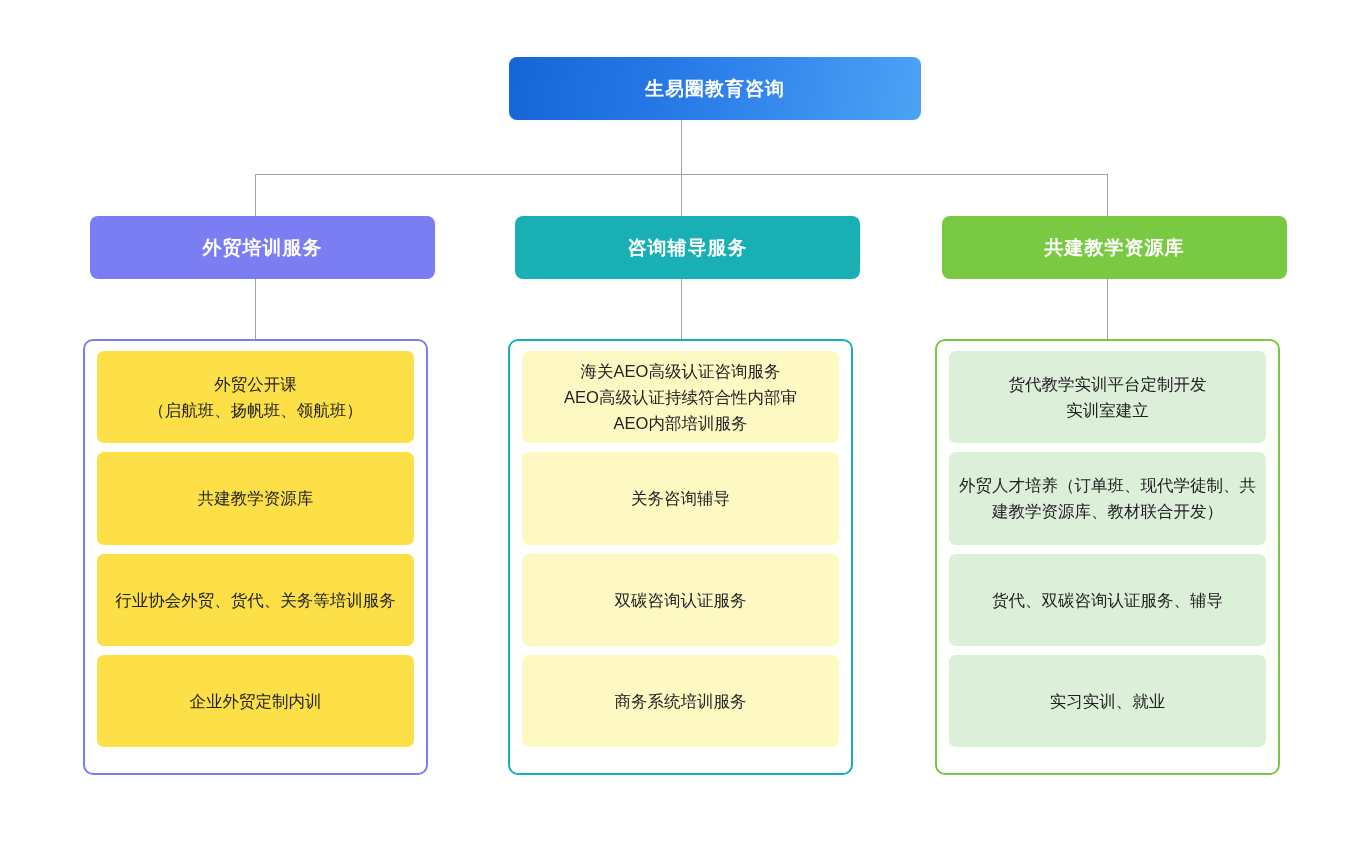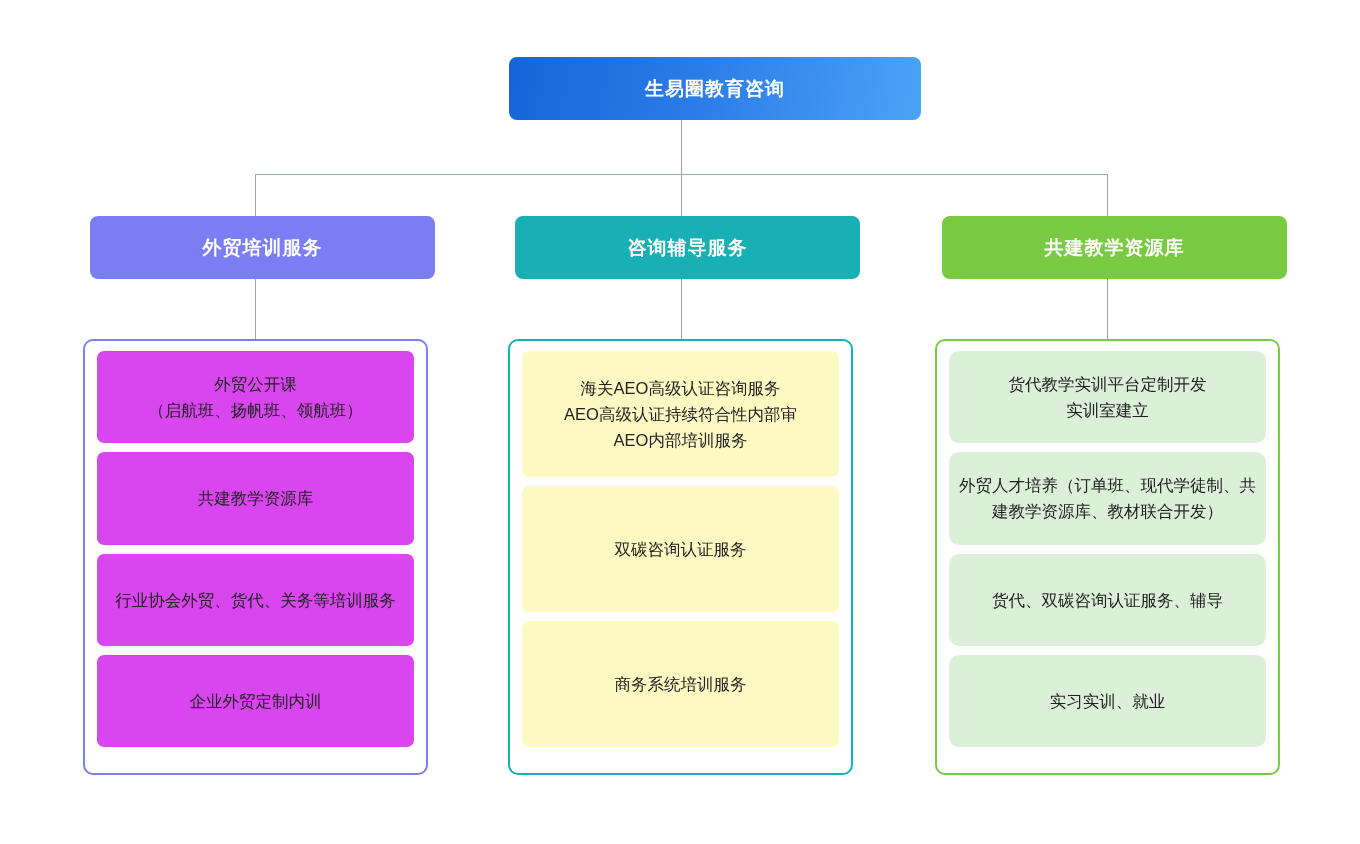--- a/index.html
+++ b/index.html
@@ -104,23 +104,23 @@
     flex: 1 1 0;
     margin-bottom: 9px;
   }
   .leaf:last-child { margin-bottom: 16px; }
   .leaf .leaf-text {
     font-size: 16.5px;
     line-height: 26px;
     color: #222222;
     white-space: pre-line;
   }
-  .grp-1 .leaf { background: #d946ef; }
+  .grp-1 .leaf { background: #fde047; }
   .grp-2 .leaf { background: #fef9c3; }
-  .grp-3 .leaf { background: #dcefd9; border-radius: 10px; }
+  .grp-3 .leaf { background: #dcefd9; }
 </style>
 </head>
 <body>
 
 <div class="canvas">
 
   <div class="root-node">
     <span class="node-text">生易圈教育咨询</span>
   </div>
 
@@ -164,20 +164,23 @@
     </div>
   </div>
 
   <div class="group-box grp-2">
     <div class="leaf">
       <span class="leaf-text">海关AEO高级认证咨询服务
 AEO高级认证持续符合性内部审
 AEO内部培训服务</span>
     </div>
     <div class="leaf">
+      <span class="leaf-text">关务咨询辅导</span>
+    </div>
+    <div class="leaf">
       <span class="leaf-text">双碳咨询认证服务</span>
     </div>
     <div class="leaf">
       <span class="leaf-text">商务系统培训服务</span>
     </div>
   </div>
 
   <div class="group-box grp-3">
     <div class="leaf">
       <span class="leaf-text">货代教学实训平台定制开发

